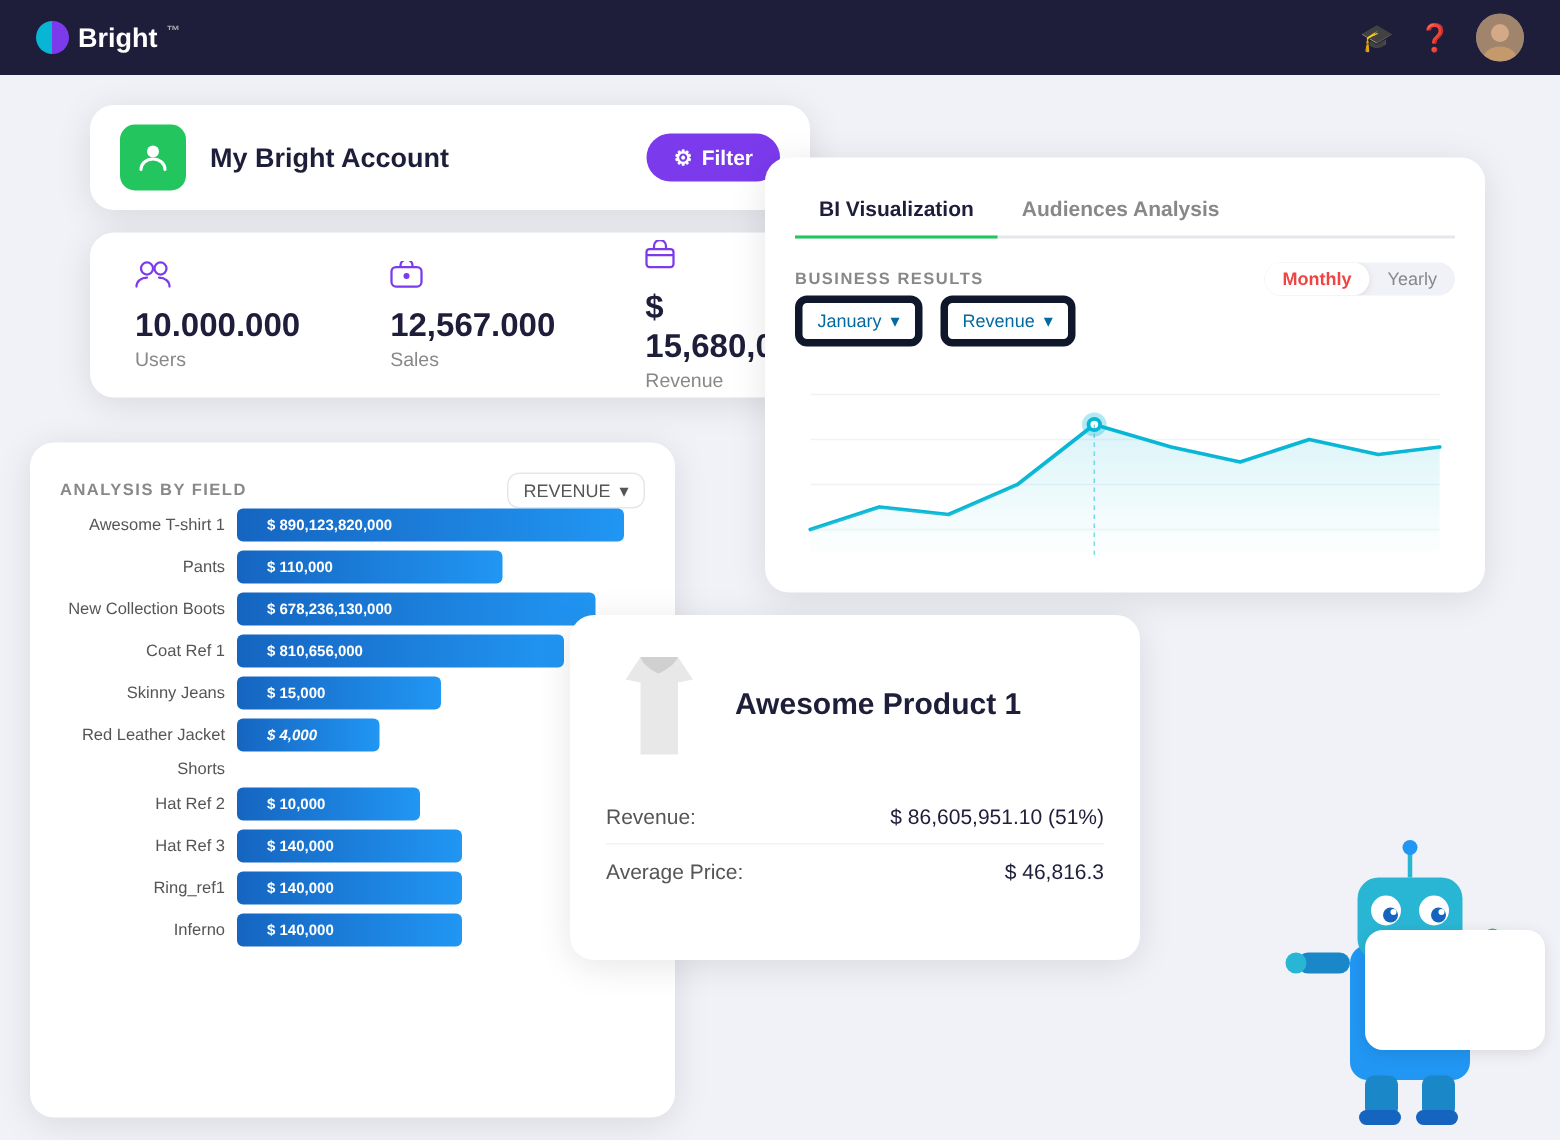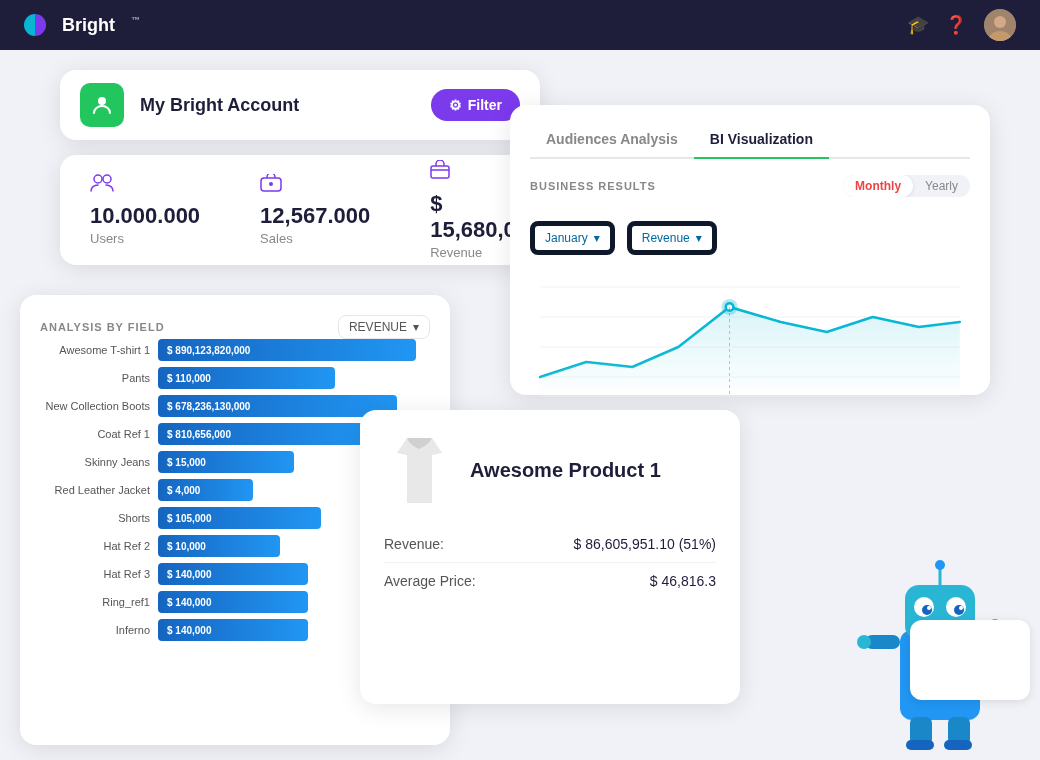--- a/index.html
+++ b/index.html
@@ -19,21 +19,21 @@
       display: flex;
       align-items: center;
       justify-content: space-between;
       padding: 0 24px;
       position: relative;
       z-index: 10;
     }
     .logo {
       display: flex;
       align-items: center;
-      gap: 16px;
+      gap: 6px;
       color: white;
       font-size: 18px;
       font-weight: 700;
     }
     .logo-icon {
       width: 22px;
       height: 22px;
       background: conic-gradient(#7c3aed 0% 50%, #06b6d4 50% 100%);
       border-radius: 50%;
     }
@@ -159,21 +159,21 @@
       margin-bottom: -2px;
     }
     .tab.active {
       color: #1e1e3a;
       border-bottom: 2px solid #22c55e;
     }
     .bi-header {
       display: flex;
       justify-content: space-between;
       align-items: center;
-      margin-bottom: 24px;
+      margin-bottom: 0;
     }
     .bi-title { font-size: 11px; font-weight: 700; color: #888; letter-spacing: 1px; }
     .toggle-group {
       display: flex;
       background: #f0f2f8;
       border-radius: 20px;
       overflow: hidden;
     }
     .toggle-btn {
       padding: 4px 12px;
@@ -247,36 +247,36 @@
       text-align: right;
       white-space: nowrap;
     }
     .bar-container { flex: 1; position: relative; height: 22px; }
     .bar {
       height: 22px;
       border-radius: 4px;
       background: linear-gradient(90deg, #1565c0, #2196f3);
       display: flex;
       align-items: center;
-      padding: 0 9px;
+      padding: 0 20px;
       min-width: 40px;
     }
     .bar span {
       font-size: 10px;
       color: white;
       font-weight: 600;
       white-space: nowrap;
     }
 
     
     .card-product {
       top: 360px;
-      left: 360px;
+      left: 380px;
       width: 380px;
-      height: 294px;
+      height: 230px;
       padding: 20px 24px;
       z-index: 5;
     }
     .product-header {
       display: flex;
       align-items: center;
       gap: 16px;
       margin-bottom: 16px;
     }
     .product-image {
@@ -396,22 +396,22 @@
           <path d="M1 10h18M6 6V4a4 4 0 018 0v2" stroke="#7c3aed" stroke-width="1.5"></path>
         </svg>
       </div>
       <span class="stat-value">$ 15,680,000.09</span>
       <span class="stat-label">Revenue</span>
     </div>
   </div>
 
   <div class="card card-bi">
     <div class="tabs-row">
+      <div class="tab active">BI Visualization</div>
       <div class="tab">Audiences Analysis</div>
-      <div class="tab active">BI Visualization</div>
     </div>
     <div class="bi-header">
       <span class="bi-title">BUSINESS RESULTS</span>
       <div class="toggle-group">
         <button class="toggle-btn active">Monthly</button>
         <button class="toggle-btn">Yearly</button>
       </div>
     </div>
     <div class="filter-row">
       <div class="select-box">
@@ -495,32 +495,27 @@
           <span class="bar-label">Skinny Jeans</span>
           <div class="bar-container">
             <div class="bar" style="width: 50%;">
               <span>$ 15,000</span>
             </div>
           </div>
         </div>
         <div class="bar-row">
           <span class="bar-label">Red Leather Jacket</span>
           <div class="bar-container">
-            <div class="bar" style="width: 35%;">
+            <div class="bar" style="width: 35%; font-style: italic;">
               <span>$ 4,000</span>
             </div>
           </div>
         </div>
         <div class="bar-row">
           <span class="bar-label">Shorts</span>
-          <div class="bar-container">
-            <div class="bar" style="width: 60%;">
-              <span>$ 105,000</span>
-            </div>
-          </div>
         </div>
         <div class="bar-row">
           <span class="bar-label">Hat Ref 2</span>
           <div class="bar-container">
             <div class="bar" style="width: 45%;">
               <span>$ 10,000</span>
             </div>
           </div>
         </div>
         <div class="bar-row">

